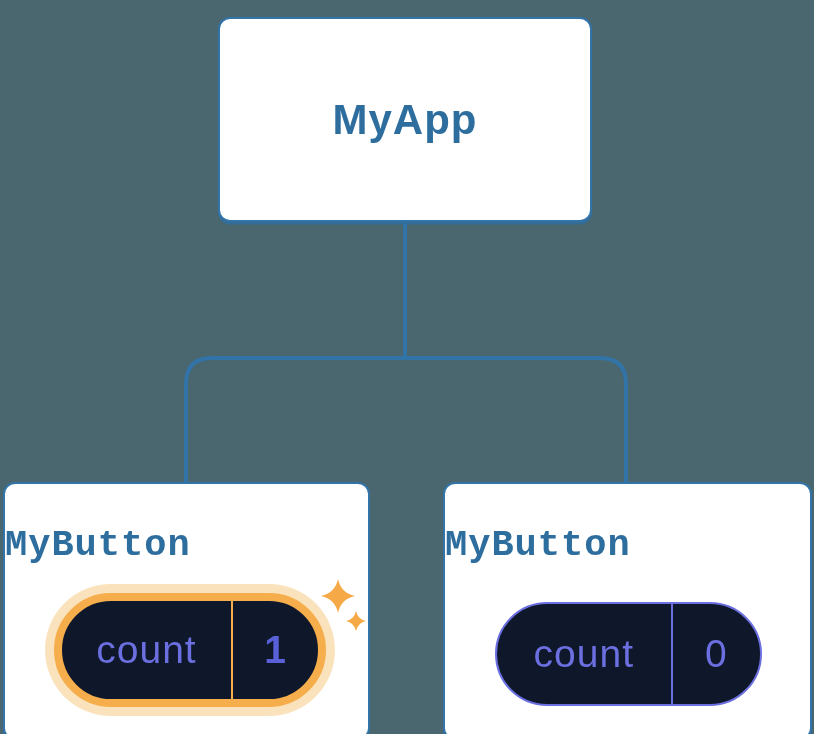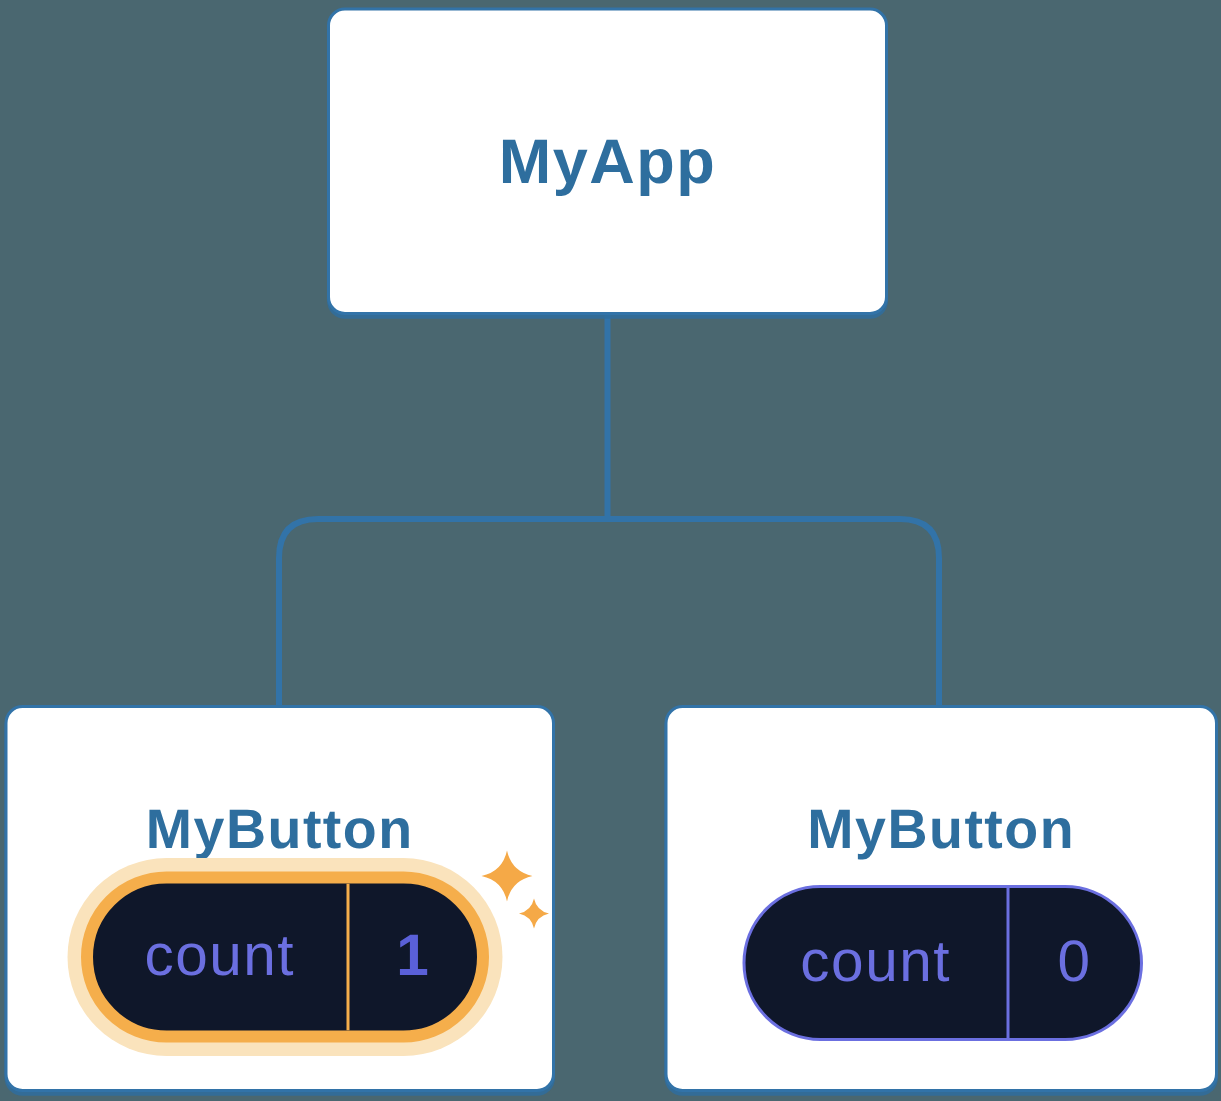--- a/index.html
+++ b/index.html
@@ -1,21 +1,21 @@
 <!DOCTYPE html>
 <html style="--background: #4A6770; --node-bg: #FFFFFF; --node-border: #3273A8; --connector: #3273A8; --title-blue: #2E6E9E; --state-purple: #6B6FE0; --state-value-purple: #5A60D8; --highlight-orange: #F5AE4B; --highlight-halo: #FAE3BC; --sparkle-orange: #F5A947;"><head>
 <meta charset="utf-8">
 <style>
   html,body{margin:0;padding:0;}
   body{
     width:814px;height:734px;overflow:hidden;
     background:var(--background,#4A6770);
     font-family:"Liberation Sans", sans-serif;
   }
-  .canvas{position:relative;width:814px;height:568px;background:var(--background,#4A6770);}
+  .canvas{position:relative;width:814px;height:568px;background:var(--background,#4A6770);margin-top:12px;}
   .connector{position:absolute;left:0;top:0;}
   .connector path{stroke:var(--connector,#3273A8);stroke-width:4;fill:none;}
 
   .node{
     position:absolute;
     background:var(--node-bg,#FFFFFF);
     border:2px solid var(--node-border,#3273A8);
     border-radius:12px;
     box-shadow:0 2.5px 0 0 rgba(47,109,158,.85);
     box-sizing:border-box;
@@ -25,22 +25,22 @@
     display:flex;align-items:center;justify-content:center;
   }
   .node-title{
     color:var(--title-blue,#2E6E9E);
     font-size:42px;font-weight:600;letter-spacing:1px;
   }
   .node-child{left:0;top:470px;width:367px;height:258px;}
   .node-left{left:3px;}
   .node-right{left:443px;width:369px;}
   .child-title{
-    position:absolute;top:60px;left:0;width:100%;
-    text-align:center;font-size:37px;
+    position:absolute;top:40px;left:0;width:100%;
+    font-size:37px;font-family:Liberation Mono, monospace;
   }
 
   
   .pill-halo{
     position:absolute;left:40px;top:100px;width:290px;height:132px;
     background:var(--highlight-halo,#FAE3BC);
     border-radius:999px;box-sizing:border-box;padding:9px;
   }
   .pill{
     box-sizing:border-box;width:100%;height:100%;

